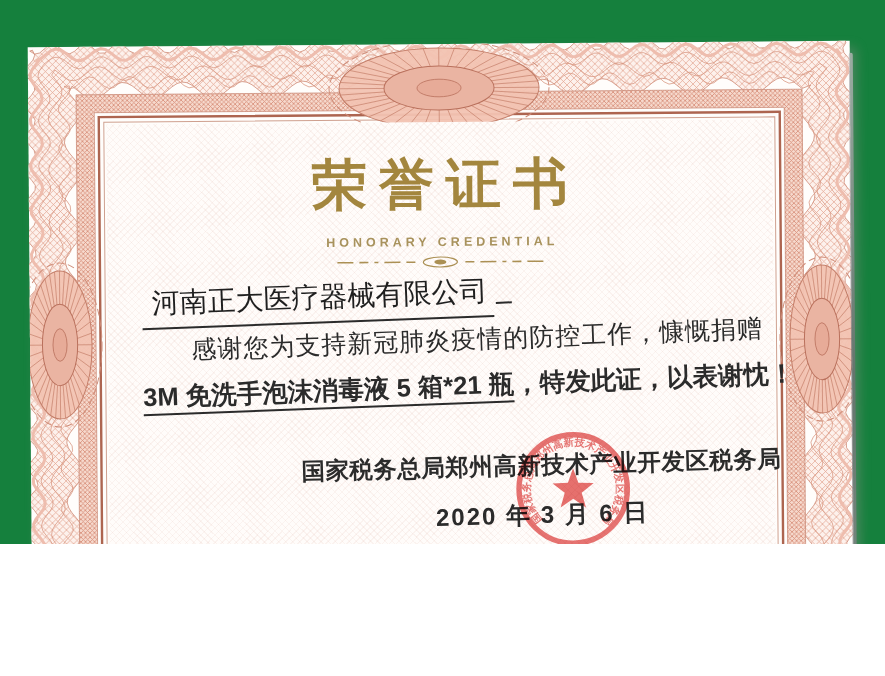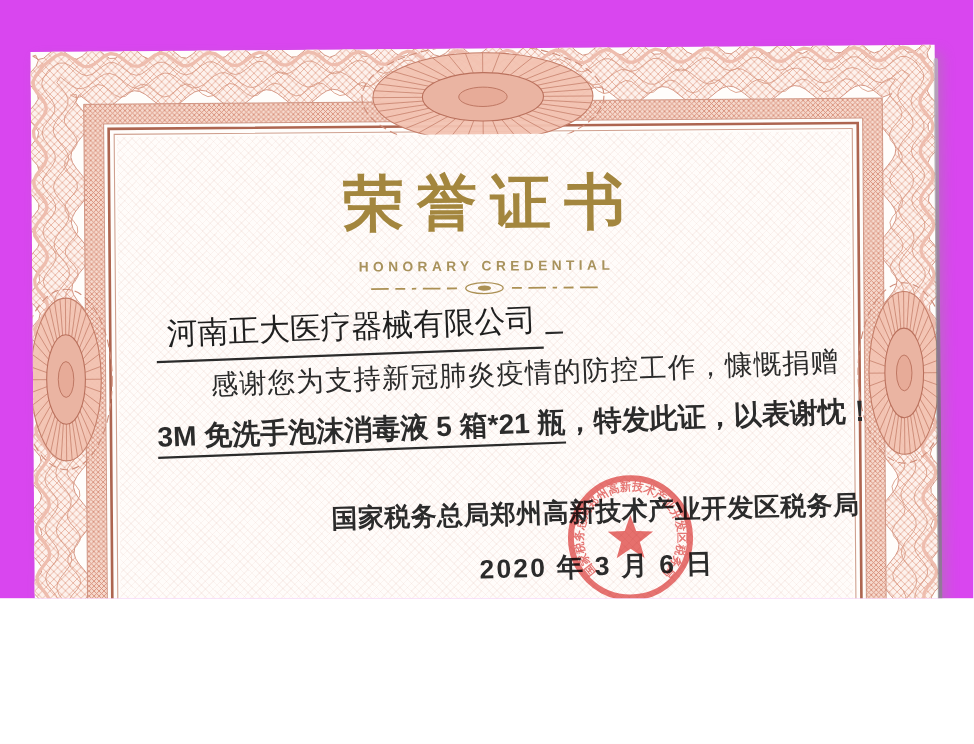--- a/index.html
+++ b/index.html
@@ -1,16 +1,16 @@
 <!DOCTYPE html>
 <html><head>
 <meta charset="utf-8">
 <style>
   html,body{margin:0;padding:0;background:#ffffff;}
-  .stage{position:relative;width:885px;height:544px;background:#d946ef;overflow:hidden;
+  .stage{position:relative;width:885px;height:544px;background:#15803d;overflow:hidden;
          font-family:"Liberation Sans","DejaVu Sans",sans-serif;}
   .cert{position:absolute;left:30px;top:44px;width:822px;height:590px;background:#fffdfb;
         transform:rotate(-0.45deg);box-shadow:6px 7px 12px rgba(150,145,142,.45);}
   .edge-r{position:absolute;right:-3px;top:12px;bottom:-3px;width:4px;border-radius:2px;opacity:.75;
           background:linear-gradient(180deg,#b9b9bb,#6f6f73 55%,#8e8e90);}
   .edge-b{position:absolute;left:8px;right:-2px;bottom:-5px;height:5px;
           background:linear-gradient(90deg,rgba(130,130,132,0),rgba(120,118,116,.5) 30%,rgba(120,118,116,.45));}
   .frame{position:absolute;inset:0;}
   .field-texture{position:absolute;left:78px;top:78px;right:78px;bottom:78px;background-color:#fffcfa;
      background-image:repeating-linear-gradient(45deg,rgba(214,160,145,0.10) 0 1px,transparent 1px 5px),

